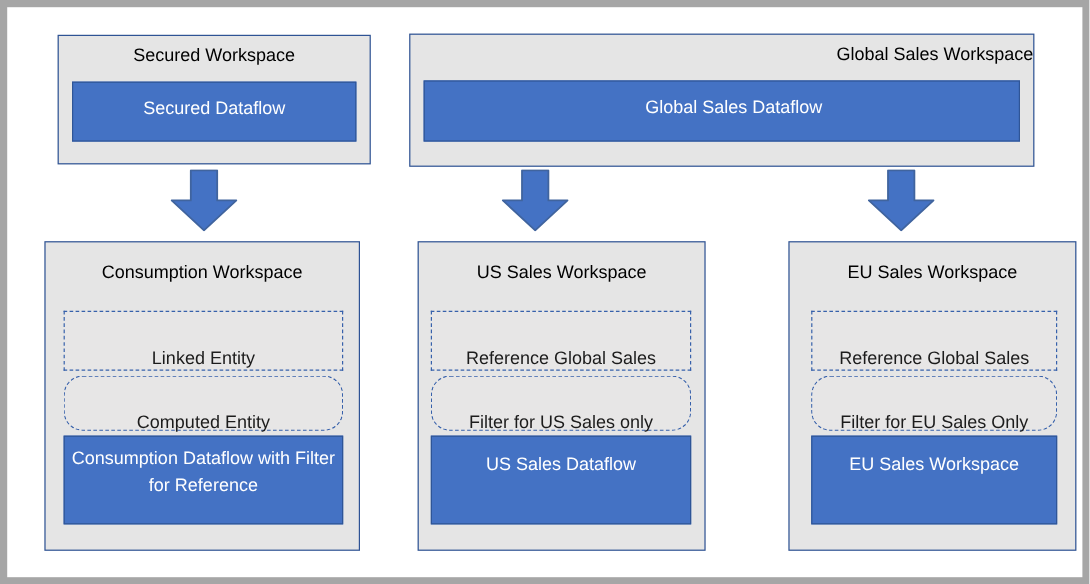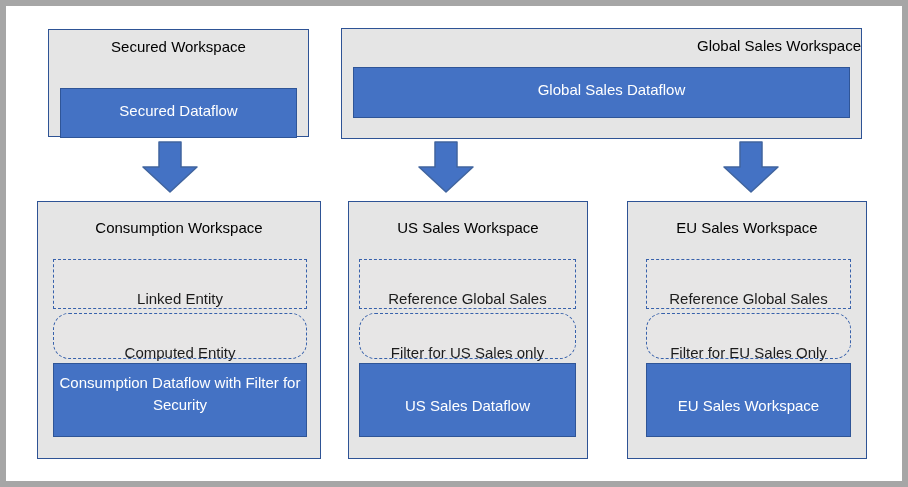--- a/index.html
+++ b/index.html
@@ -47,48 +47,48 @@
     line-height: 19px;
   }
   .arrow {
     position: absolute;
     width: 56px;
     height: 52px;
   }
   
   #card-secured       { left: 42px;  top: 23px;  width: 261px; height: 108px; }
   #card-secured .card-title { top: 8px; }
-  #card-secured .dataflow-box { left: 11px; right: 11px; top: 38px; height: 50px; margin-top: 20px; }
+  #card-secured .dataflow-box { left: 11px; right: 11px; top: 38px; height: 50px; }
 
   #card-global        { left: 335px; top: 22px;  width: 521px; height: 111px; }
   #card-global .card-title { top: 8px; text-align: right; }
   #card-global .dataflow-box { left: 11px; right: 11px; top: 38px; height: 51px; padding-left: 20px; }
 
   
   #arrow-1 { left: 136px; top: 135px; }
   #arrow-2 { left: 412px; top: 135px; }
   #arrow-3 { left: 717px; top: 135px; }
 
   
   .bottom-card { top: 195px; height: 258px; }
   .bottom-card .card-title { top: 17px; }
   .bottom-card .entity-1 { top: 57px;  height: 50px; }
   .bottom-card .entity-2 { top: 111px; height: 46px; border-radius: 16px; }
-  .bottom-card .dataflow-box { top: 161px; height: 74px; padding-top: 31px; }
+  .bottom-card .dataflow-box { top: 161px; height: 74px; padding-top: 13px; }
 
-  #card-consumption { left: 31px;  width: 284px; }
+  #card-consumption { left: 31px;  width: 263px; }
   #card-consumption .entity-box,
   #card-consumption .dataflow-box { left: 15px; right: 13px; }
   #card-consumption .dataflow-box { padding-top: 8px; }
 
   #card-us { left: 342px; width: 240px; }
   #card-us .entity-box,
   #card-us .dataflow-box { left: 10px; right: 11px; }
 
-  #card-eu { left: 621px; width: 240px; }
+  #card-eu { left: 651px; width: 240px; }
   #card-eu .entity-box,
   #card-eu .dataflow-box { left: 18px; right: 15px; }
 </style>
 </head>
 <body>
 
 <div id="canvas">
 
   <div class="card" id="card-secured">
     <div class="card-title">Secured Workspace</div>
@@ -107,21 +107,21 @@
     <polygon points="17,1 39,1 39,26 55,26 28,51 1,26 17,26" fill="#4472C4" stroke="#40649E" stroke-width="1.5" stroke-linejoin="round"></polygon>
   </svg>
   <svg class="arrow" id="arrow-3" viewBox="0 0 56 52">
     <polygon points="17,1 39,1 39,26 55,26 28,51 1,26 17,26" fill="#4472C4" stroke="#40649E" stroke-width="1.5" stroke-linejoin="round"></polygon>
   </svg>
 
   <div class="card bottom-card" id="card-consumption">
     <div class="card-title">Consumption Workspace</div>
     <div class="entity-box entity-1">Linked Entity</div>
     <div class="entity-box entity-2">Computed Entity</div>
-    <div class="dataflow-box">Consumption Dataflow with Filter for Security</div>
+    <div class="dataflow-box">Consumption Dataflow with Filter for Reference</div>
   </div>
 
   <div class="card bottom-card" id="card-us">
     <div class="card-title">US Sales Workspace</div>
     <div class="entity-box entity-1">Reference Global Sales</div>
     <div class="entity-box entity-2">Filter for US Sales only</div>
     <div class="dataflow-box">US Sales Dataflow</div>
   </div>
 
   <div class="card bottom-card" id="card-eu">

